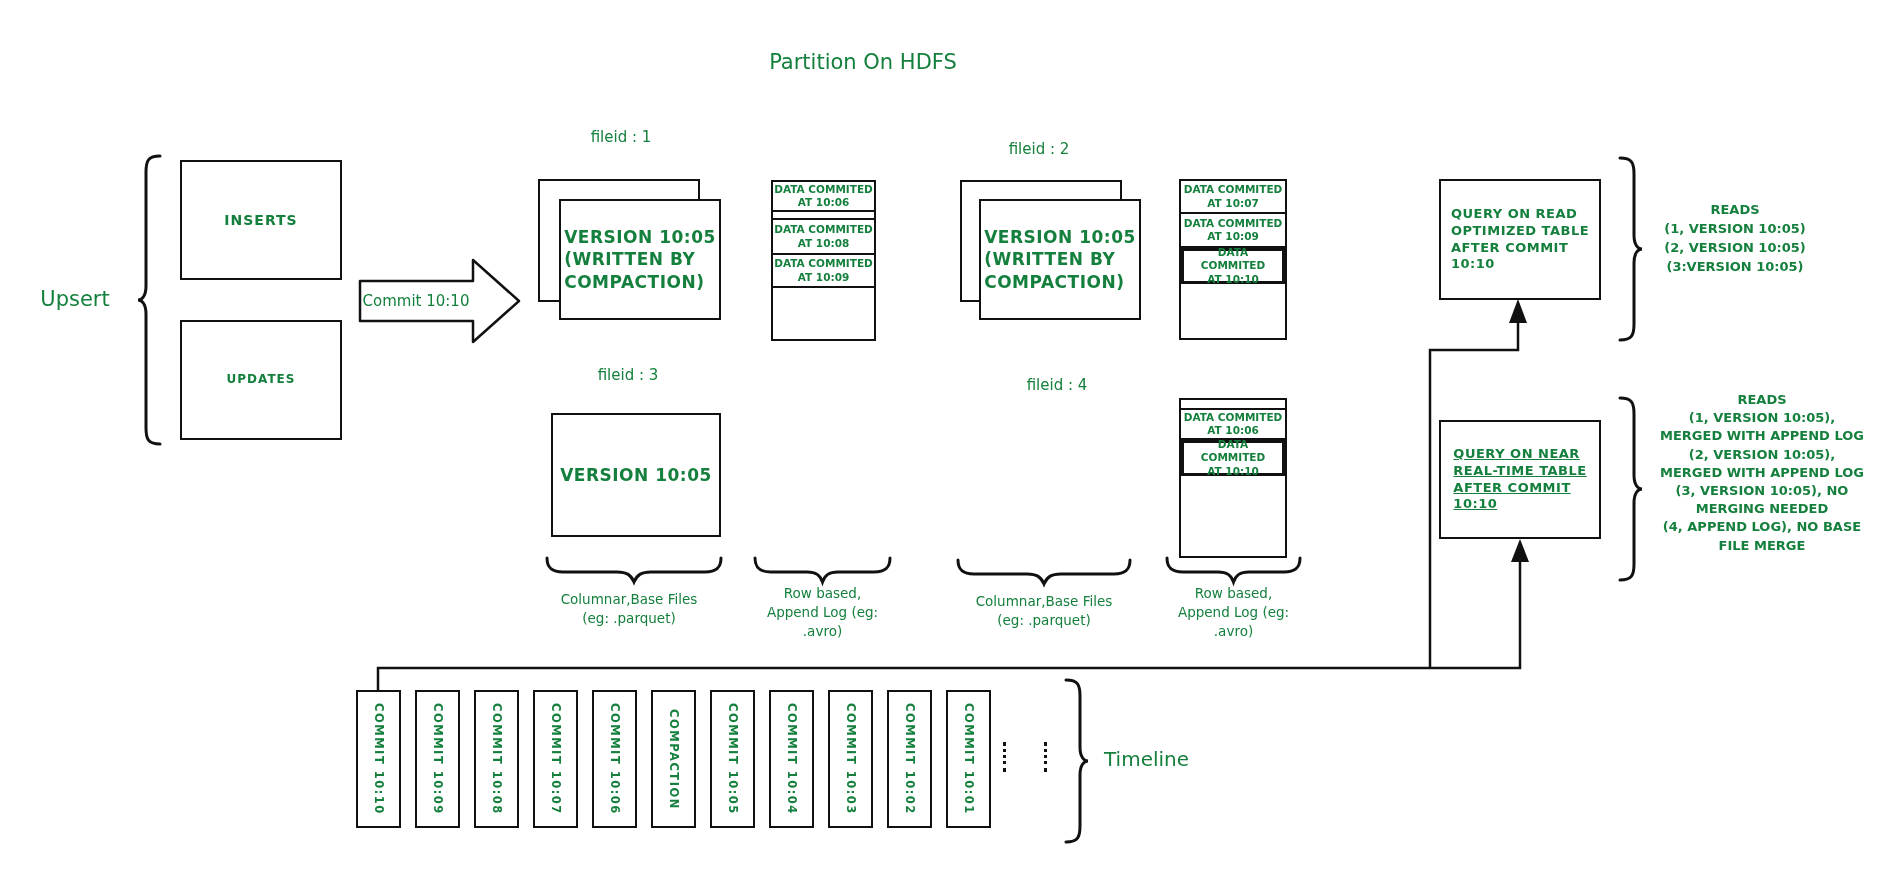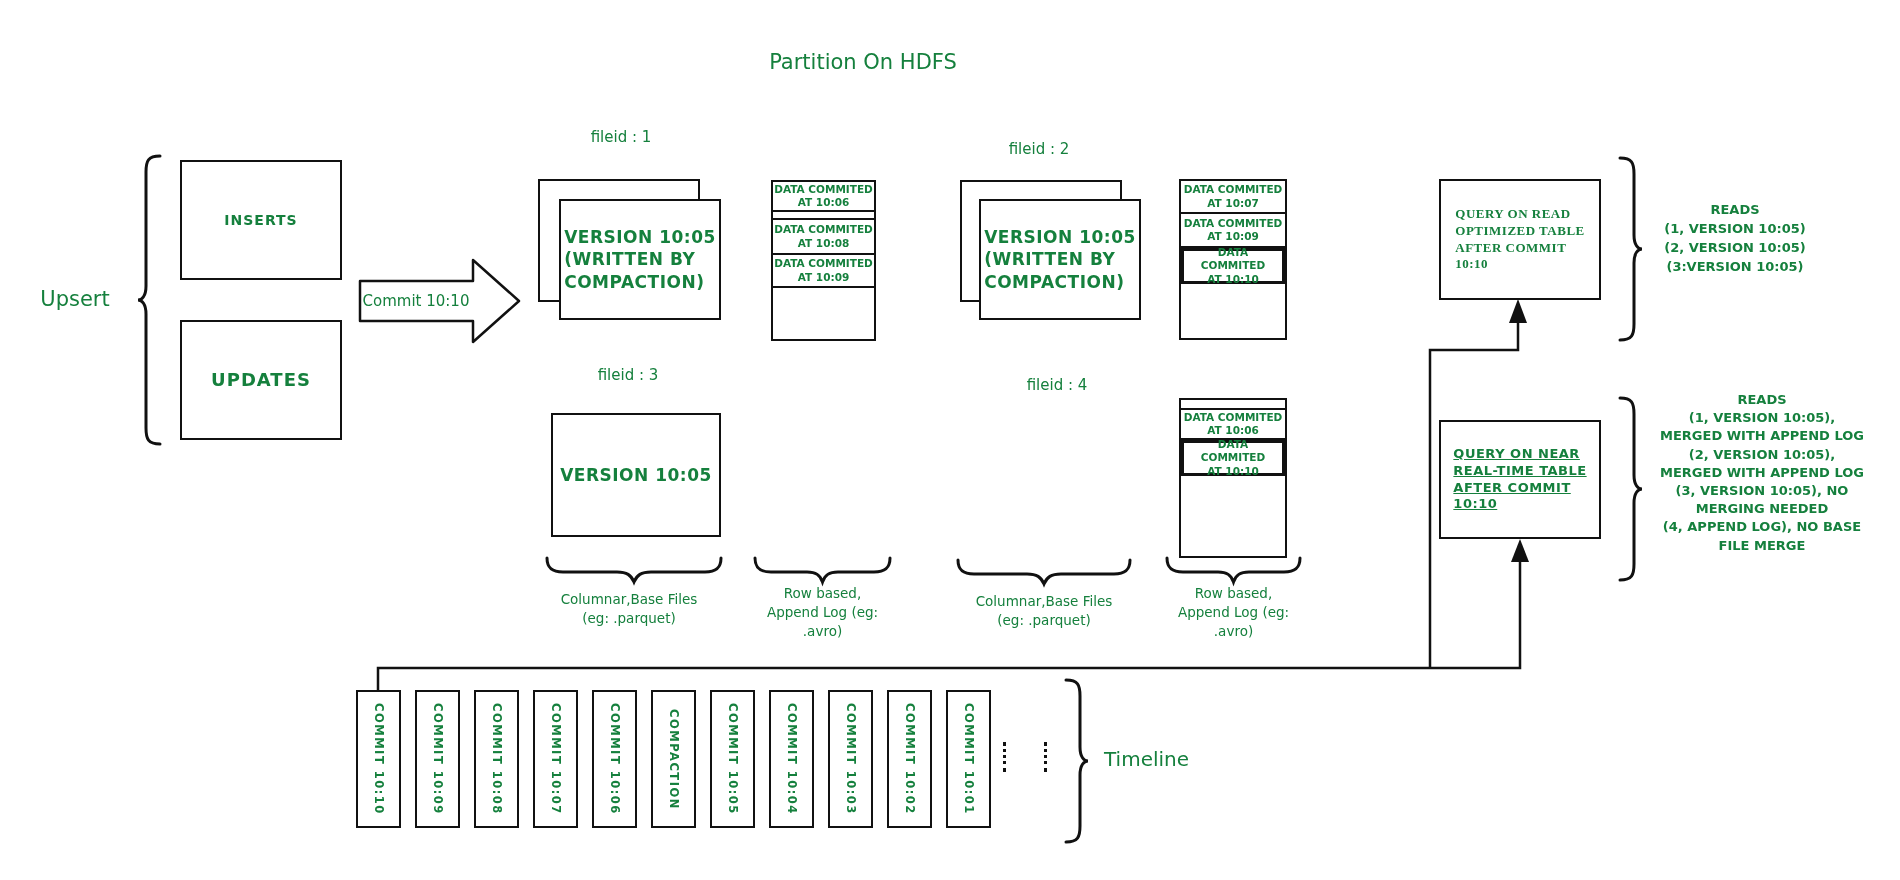--- a/index.html
+++ b/index.html
@@ -75,21 +75,21 @@
     <polygon points="1520,539 1511,562 1529,562" fill="#111"></polygon>
   </svg>
 
   <div class="lbl" style="left:738px;top:50px;width:250px;font-size:21px;">Partition On HDFS</div>
 
   <div class="lbl" style="left:25px;top:287px;width:100px;font-size:21px;">Upsert</div>
   <div class="box" style="left:180px;top:160px;width:162px;height:120px;">
     <span class="txt" style="font-size:14px;letter-spacing:1px;">INSERTS</span>
   </div>
   <div class="box" style="left:180px;top:320px;width:162px;height:120px;">
-    <span class="txt" style="font-size:18px;letter-spacing:1px;">UPDATES</span>
+    <span class="txt" style="font-size:12px;letter-spacing:1px;">UPDATES</span>
   </div>
 
   <div class="lbl" style="left:362px;top:292px;width:108px;font-size:15px;">Commit 10:10</div>
 
   <div class="lbl fileid" style="left:536px;top:128px;width:170px;">fileid : 1</div>
   <div class="box" style="left:538px;top:179px;width:162px;height:123px;"></div>
   <div class="box" style="left:559px;top:199px;width:162px;height:121px;">
     <span class="txt">VERSION 10:05
 (WRITTEN BY
 COMPACTION)</span>
@@ -142,21 +142,21 @@
   <div class="lbl caption" style="left:740px;top:584px;width:165px;">Row based,
 Append Log  (eg:
 .avro)</div>
   <div class="lbl caption" style="left:949px;top:592px;width:190px;">Columnar,Base Files
 (eg: .parquet)</div>
   <div class="lbl caption" style="left:1151px;top:584px;width:165px;">Row based,
 Append Log  (eg:
 .avro)</div>
 
   <div class="box" style="left:1439px;top:179px;width:162px;height:121px;">
-    <span class="txt" style="font-size:13px;font-family:Liberation Serif, serif;">QUERY ON READ
+    <span class="txt" style="font-size:13px;">QUERY ON READ
 OPTIMIZED TABLE
 AFTER COMMIT
 10:10</span>
   </div>
   <div class="lbl reads" style="left:1635px;top:201px;width:200px;font-size:13px;line-height:1.45;">READS
 (1, VERSION 10:05)
 (2, VERSION 10:05)
 (3:VERSION 10:05)</div>
 
   <div class="box" style="left:1439px;top:420px;width:162px;height:119px;">

